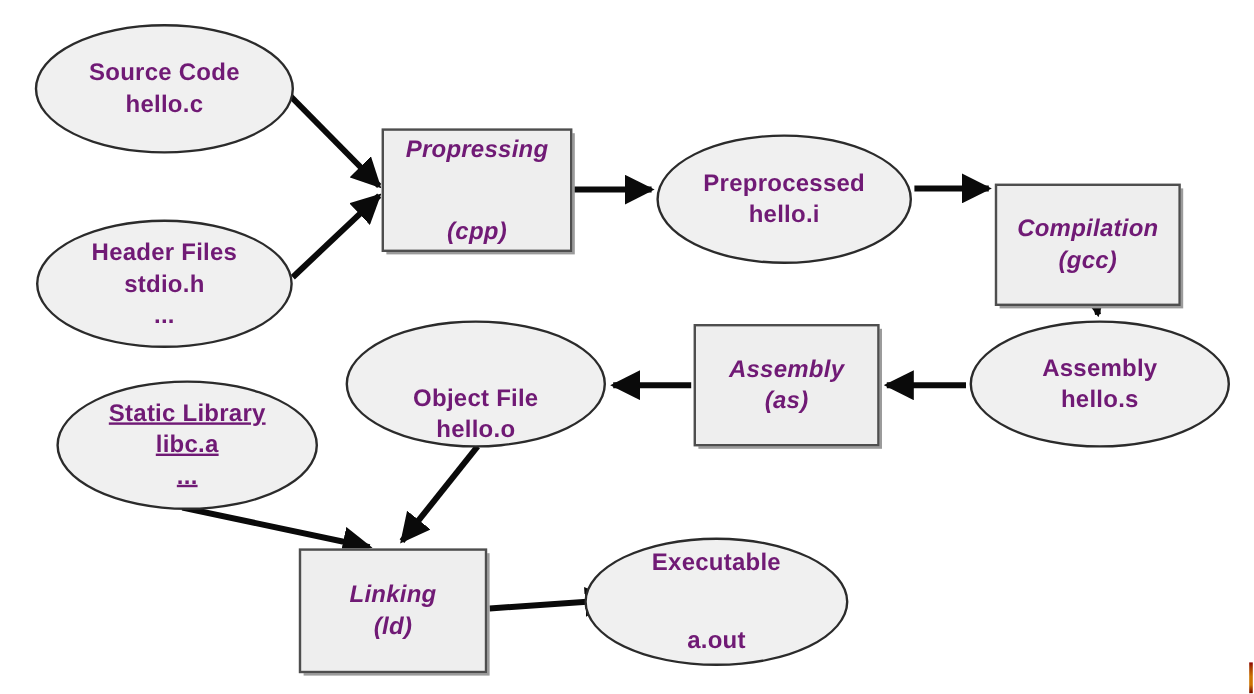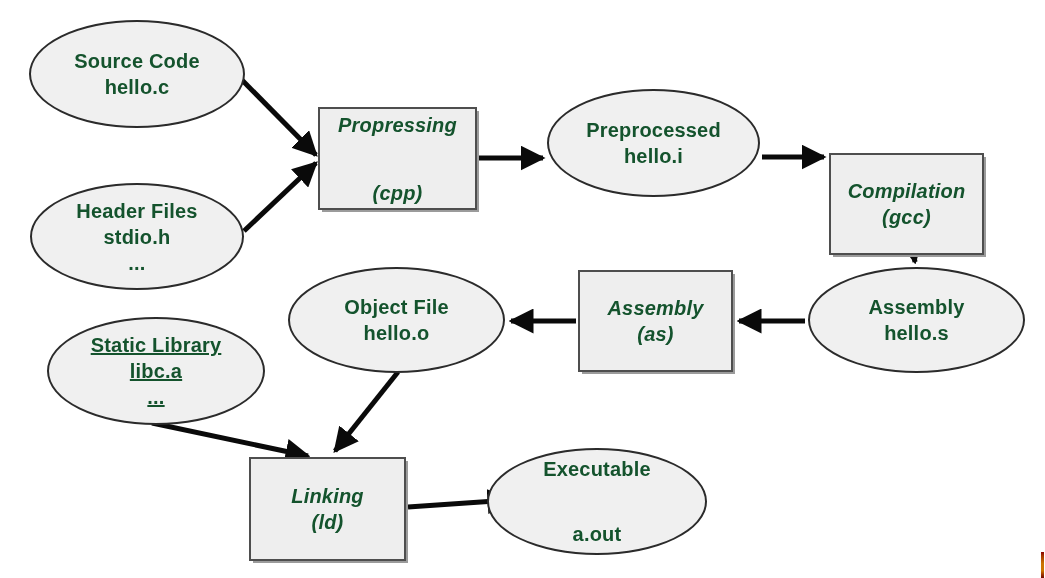--- a/index.html
+++ b/index.html
@@ -26,21 +26,21 @@
     position: absolute;
     display: flex;
     flex-direction: column;
     align-items: center;
     justify-content: center;
     text-align: center;
     box-sizing: border-box;
     font-weight: bold;
     font-size: 20px;
     line-height: 26px;
-    color: #14532d;
+    color: #701a75;
     letter-spacing: 0.2px;
   }
   .ellipse {
     background: #f0f0f0;
     border: 2px solid #2b2b2b;
     border-radius: 50%;
   }
   .process {
     background: #eeeeee;
     border: 2px solid #4e4e4e;
@@ -91,41 +91,41 @@
     <div class="nline">Header Files</div>
     <div class="nline">stdio.h</div>
     <div class="nline">...</div>
   </div>
 
   <div class="node process" style="left:318px; top:107px; width:159px; height:103px;gap:42px;">
     <div class="nline">Propressing</div>
     <div class="nline">(cpp)</div>
   </div>
 
-  <div class="node ellipse" style="left:547px; top:89px; width:213px; height:108px;">
+  <div class="node ellipse" style="left:547px; top:112px; width:213px; height:108px;">
     <div class="nline">Preprocessed</div>
     <div class="nline">hello.i</div>
   </div>
 
   <div class="node process" style="left:829px; top:107px; width:155px; height:102px;margin-top:46px;">
     <div class="nline">Compilation</div>
     <div class="nline">(gcc)</div>
   </div>
 
   <div class="node ellipse" style="left:808px; top:267px; width:217px; height:106px;">
     <div class="nline">Assembly</div>
     <div class="nline">hello.s</div>
   </div>
 
   <div class="node process" style="left:578px; top:270px; width:155px; height:102px;">
     <div class="nline">Assembly</div>
     <div class="nline">(as)</div>
   </div>
 
-  <div class="node ellipse" style="left:288px; top:267px; width:217px; height:106px;">
+  <div class="node ellipse" style="left:288px; top:267px; width:217px; height:106px;justify-content:flex-end;">
     <div class="nline">Object File</div>
     <div class="nline">hello.o</div>
   </div>
 
   <div class="node ellipse" style="left:47px; top:317px; width:218px; height:108px;text-decoration:underline;">
     <div class="nline">Static Library</div>
     <div class="nline">libc.a</div>
     <div class="nline">...</div>
   </div>
 

